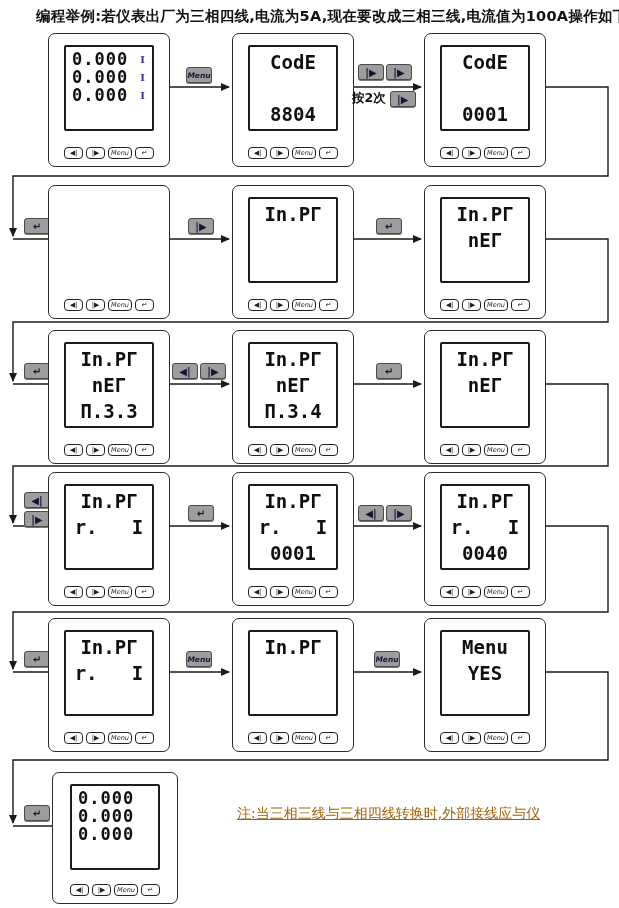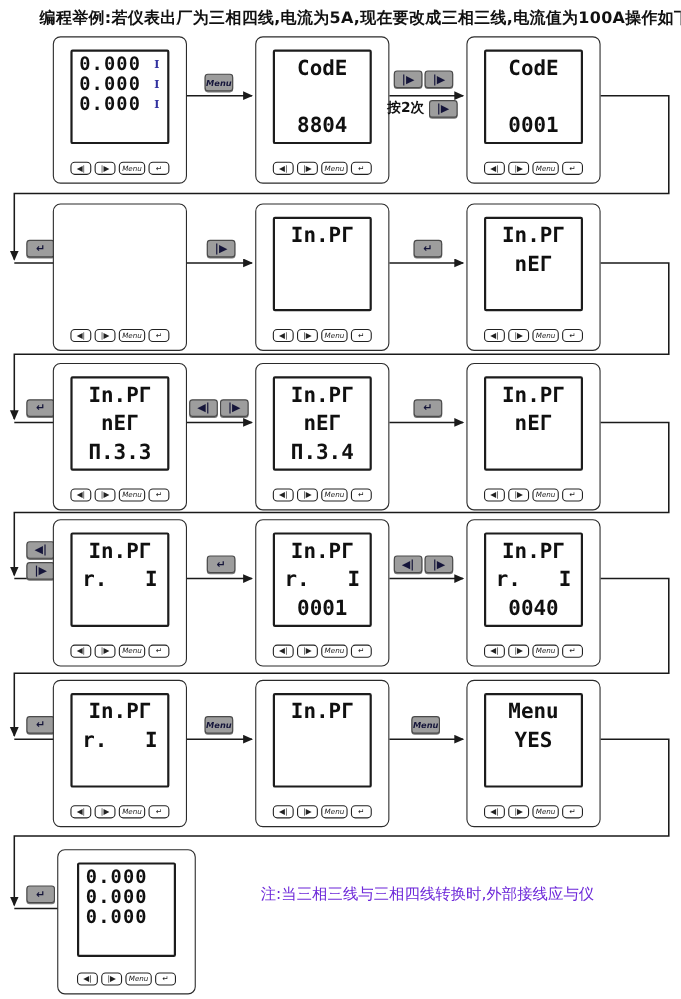--- a/index.html
+++ b/index.html
@@ -29,21 +29,21 @@
               padding:0 7px 0 6px;font-family:"DejaVu Sans Mono",monospace;font-weight:bold;}
   .meter-digits{font-size:17px;letter-spacing:1px;color:#101010;}
   .meter-ind{font-size:10px;font-family:"DejaVu Serif",serif;}
   .energy-line{height:20px;display:flex;align-items:flex-end;padding:0 2px 1px 4px;
                font-family:"DejaVu Sans Mono",monospace;font-weight:bold;margin-top:20px;}
   .energy-digits{font-size:13px;letter-spacing:.5px;color:#101010;}
   .energy-unit{font-size:8px;margin-left:1px;font-family:"DejaVu Serif",serif;}
   .press2{position:absolute;left:352px;top:90px;display:flex;align-items:center;gap:4px;
           font-size:12.5px;font-weight:bold;}
   .press2 .gbtn{position:static;}
-  .note{position:absolute;left:237px;top:804px;font-size:14px;line-height:19px;color:#6d28d9;}
+  .note{position:absolute;left:237px;top:804px;font-size:14px;line-height:19px;color:#a16207;text-decoration:underline;}
   .note .ind{padding-left:28px;}
 </style>
 </head>
 <body>
 
 <div class="page">
 
   <div class="title">编程举例:若仪表出厂为三相四线,电流为5A,现在要改成三相三线,电流值为100A操作如下:</div>
 
   <svg class="connectors" width="619" height="908">

